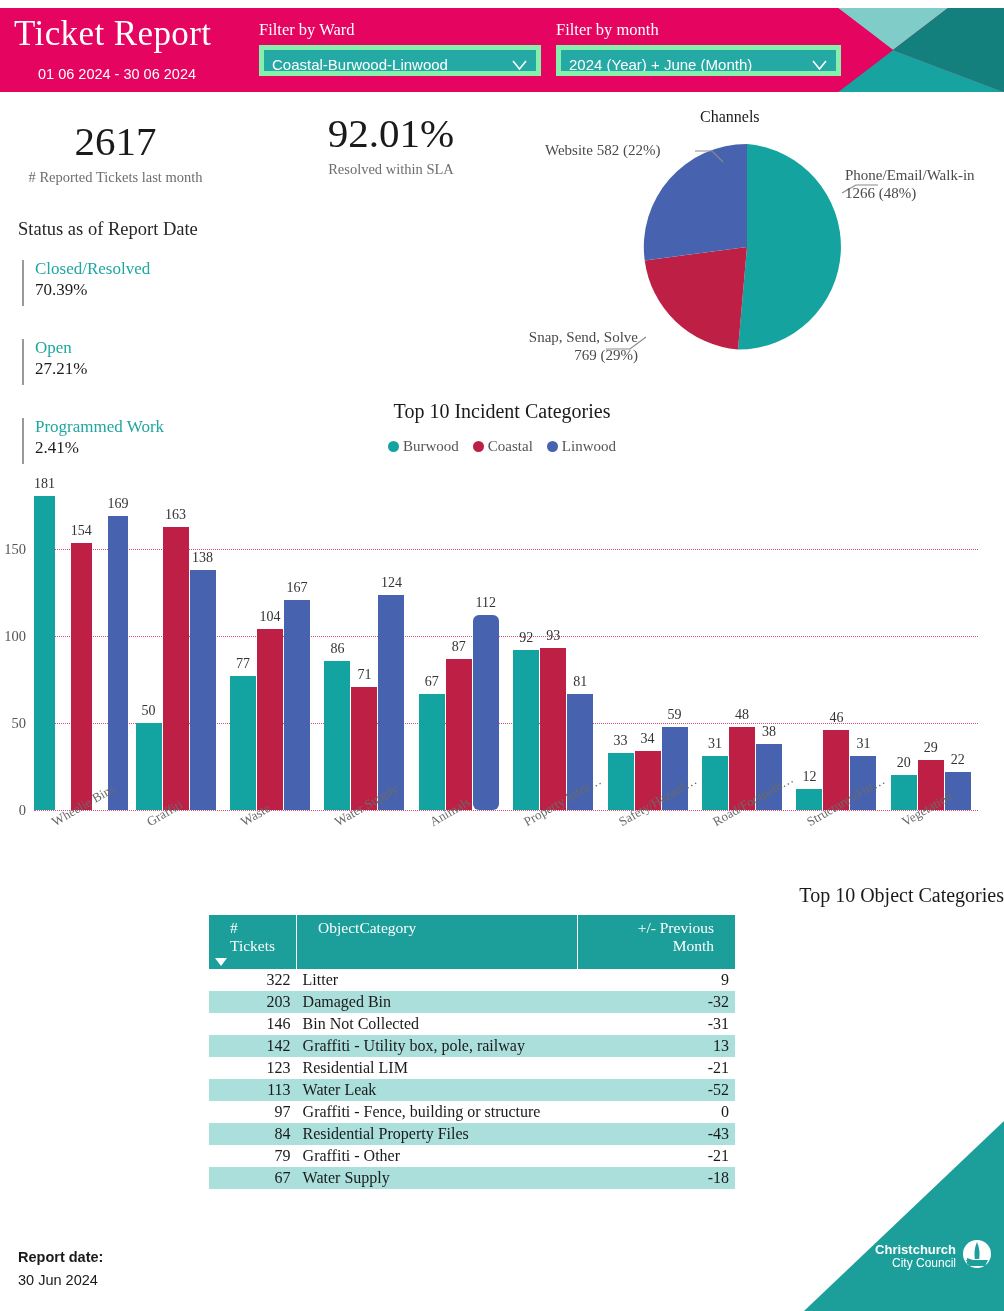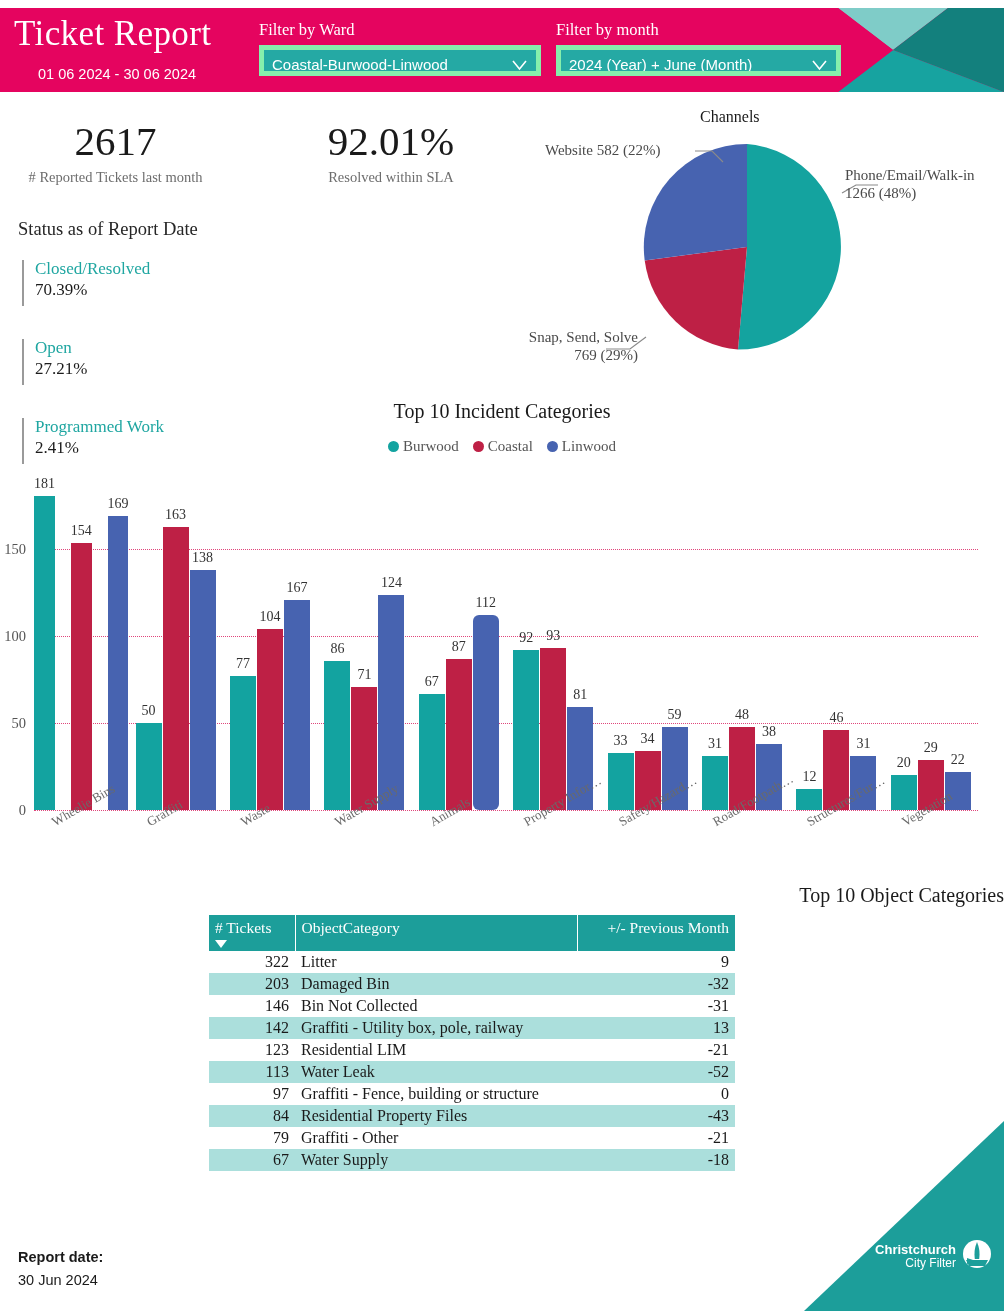--- a/index.html
+++ b/index.html
@@ -107,21 +107,21 @@
 
   
   .tbl-title {
     position: absolute; left: 0; top: 884px; width: 1004px; text-align: right;
     font-size: 20px; color: #1a1a1a; font-family: "Liberation Serif", serif;
   }
   .tbl { position: absolute; left: 209px; top: 915px; width: 526px;
     border-collapse: collapse; font-family: "Liberation Serif", serif; }
   .tbl th {
     background: #1C9E9A; color: #ffffff; font-weight: normal;
-    font-size: 15.5px; padding: 4px 6px; vertical-align: top;
+    font-size: 15.5px; padding: 4px 21px; vertical-align: top;
     border-right: 1px solid #ffffff;
     font-family: Liberation Serif, serif;
   }
   .tbl th.c1 { width: 86px; text-align: left; position: relative; padding-bottom: 14px; }
   .tbl th.c2 { text-align: left; }
   .tbl th.c3 { width: 158px; text-align: right; border-right: none; }
   .sort-caret { position: absolute; left: 6px; bottom: 3px; width: 0; height: 0;
     border-left: 6px solid transparent; border-right: 6px solid transparent;
     border-top: 8px solid #ffffff; }
   .tbl td { font-size: 16px; color: #1a1a1a; padding: 2px 6px; vertical-align: top; }
@@ -184,21 +184,21 @@
             </svg>
         </span>
       </div>
     </div>
   </div>
 
   <div class="kpi" style="left:12px; top:120px; width:207px;">
     <div class="kpi-value">2617</div>
     <div class="kpi-label"># Reported Tickets last month</div>
   </div>
-  <div class="kpi" style="left:285px; top:120px; width:212px;">
+  <div class="kpi" style="left:285px; top:112px; width:212px;">
     <div class="kpi-value">92.01%</div>
     <div class="kpi-label">Resolved within SLA</div>
   </div>
 
   <div class="status-title">Status as of Report Date</div>
 
   <div class="status-item" style="top:258px;">
     <div class="status-name">Closed/Resolved</div>
     <div class="status-pct">70.39%</div>
   </div>
@@ -311,21 +311,21 @@
             <span class="bar-val">112</span>
           </div>
         </div>
         <div class="group" style="left: 472px; width: 94.4px;">
           <div class="bar" style="height: 159.789px; background: rgb(19, 163, 160);">
             <span class="bar-val">92</span>
           </div>
           <div class="bar" style="height: 161.526px; background: rgb(190, 32, 69);">
             <span class="bar-val">93</span>
           </div>
-          <div class="bar" style="height: 103px; background: rgb(71, 99, 176);">
+          <div class="bar" style="height: 116px; background: rgb(71, 99, 176);">
             <span class="bar-val">81</span>
           </div>
         </div>
         <div class="group" style="left: 566.4px; width: 94.4px;">
           <div class="bar" style="height: 57.3158px; background: rgb(19, 163, 160);">
             <span class="bar-val">33</span>
           </div>
           <div class="bar" style="height: 59.0526px; background: rgb(190, 32, 69);">
             <span class="bar-val">34</span>
           </div>
@@ -450,21 +450,21 @@
   <div class="footer-label">Report date:</div>
   <div class="footer-date">30 Jun 2024</div>
   <div class="footer-geo">
     <svg width="200" height="190" viewBox="0 0 200 190">
       <polygon points="200,0 200,190 0,190" fill="#1C9E9A"></polygon>
     </svg>
   </div>
   <div class="logo">
     <div class="logo-text">
       <div class="logo-l1">Christchurch</div>
-      <div class="logo-l2">City Filter</div>
+      <div class="logo-l2">City Council</div>
     </div>
     <span>
       <svg width="30" height="30" viewBox="0 0 30 30">
         <circle cx="15" cy="15" r="14" fill="#ffffff"></circle>
         <path d="M15 3 C12.5 9 12 14 12.8 20 L17.2 20 C18 14 17.5 9 15 3 Z" fill="#1C9E9A"></path>
         <path d="M4 21 L26 21 L23 27 L7 27 Z" fill="#1C9E9A"></path>
         <path d="M5 19 L14 22 L5 25 Z" fill="#1C9E9A"></path>
       </svg>
     </span>
   </div>

